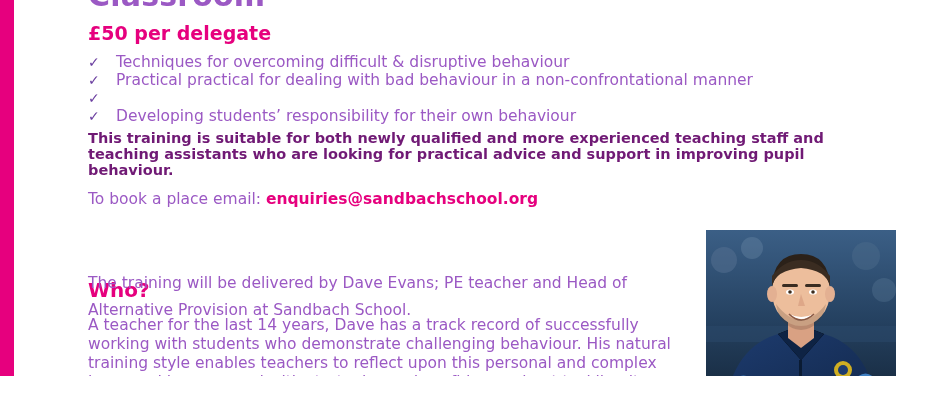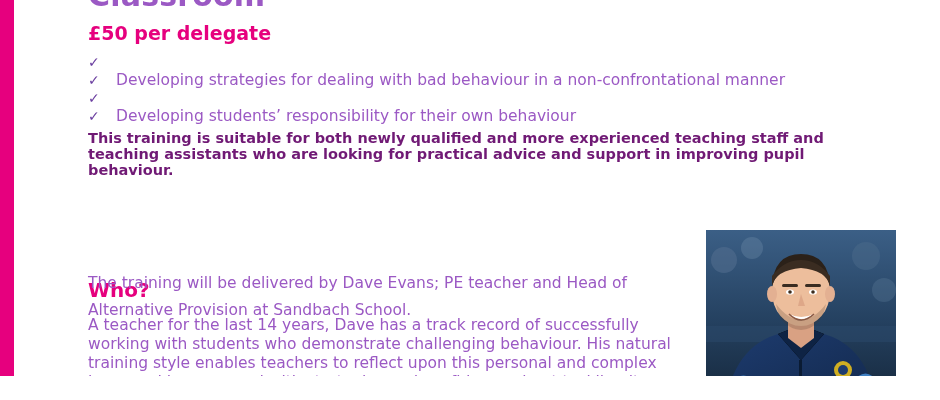--- a/index.html
+++ b/index.html
@@ -143,36 +143,40 @@
 
   <div class="left-bar"></div>
 
   <div class="title-cut">Classroom</div>
 
   <div class="price">£50 per delegate</div>
 
   <div class="bullets">
     <div class="bullet-row">
       <span class="tick">✓</span>
-    </div>
-    <div class="bullet-row">
-      <span class="tick">✓</span>
-      <span class="bullet-text">Developing strategies for dealing with bad behaviour in a non-confrontational manner</span>
+      <span class="bullet-text">Techniques for overcoming difficult &amp; disruptive behaviour</span>
+    </div>
+    <div class="bullet-row">
+      <span class="tick">✓</span>
+      <span class="bullet-text">Practical practical for dealing with bad behaviour in a non-confrontational manner</span>
     </div>
     <div class="bullet-row">
       <span class="tick">✓</span>
     </div>
     <div class="bullet-row">
       <span class="tick">✓</span>
       <span class="bullet-text">Developing students’ responsibility for their own behaviour</span>
     </div>
   </div>
 
   <div class="suitability">This training is suitable for both newly qualified and more experienced teaching staff and teaching assistants who are looking for practical advice and support in improving pupil behaviour.</div>
 
+  <div class="book">
+    <span>To book a place email: </span><span class="email">enquiries@sandbachschool.org</span>
+  </div>
 
   <div class="who-heading">Who?</div>
 
   <div class="who-p1">The training will be delivered by Dave Evans; PE teacher and Head of Alternative Provision at Sandbach School.</div>
 
   <div class="who-p2">A teacher for the last 14 years, Dave has a track record of successfully working with students who demonstrate challenging behaviour. His natural training style enables teachers to reflect upon this personal and complex issue and leave armed with strategies and confidence about tackling it.</div>
 
   <div class="photo">
     <svg width="190" height="170" viewBox="0 0 190 170">
       <defs>

